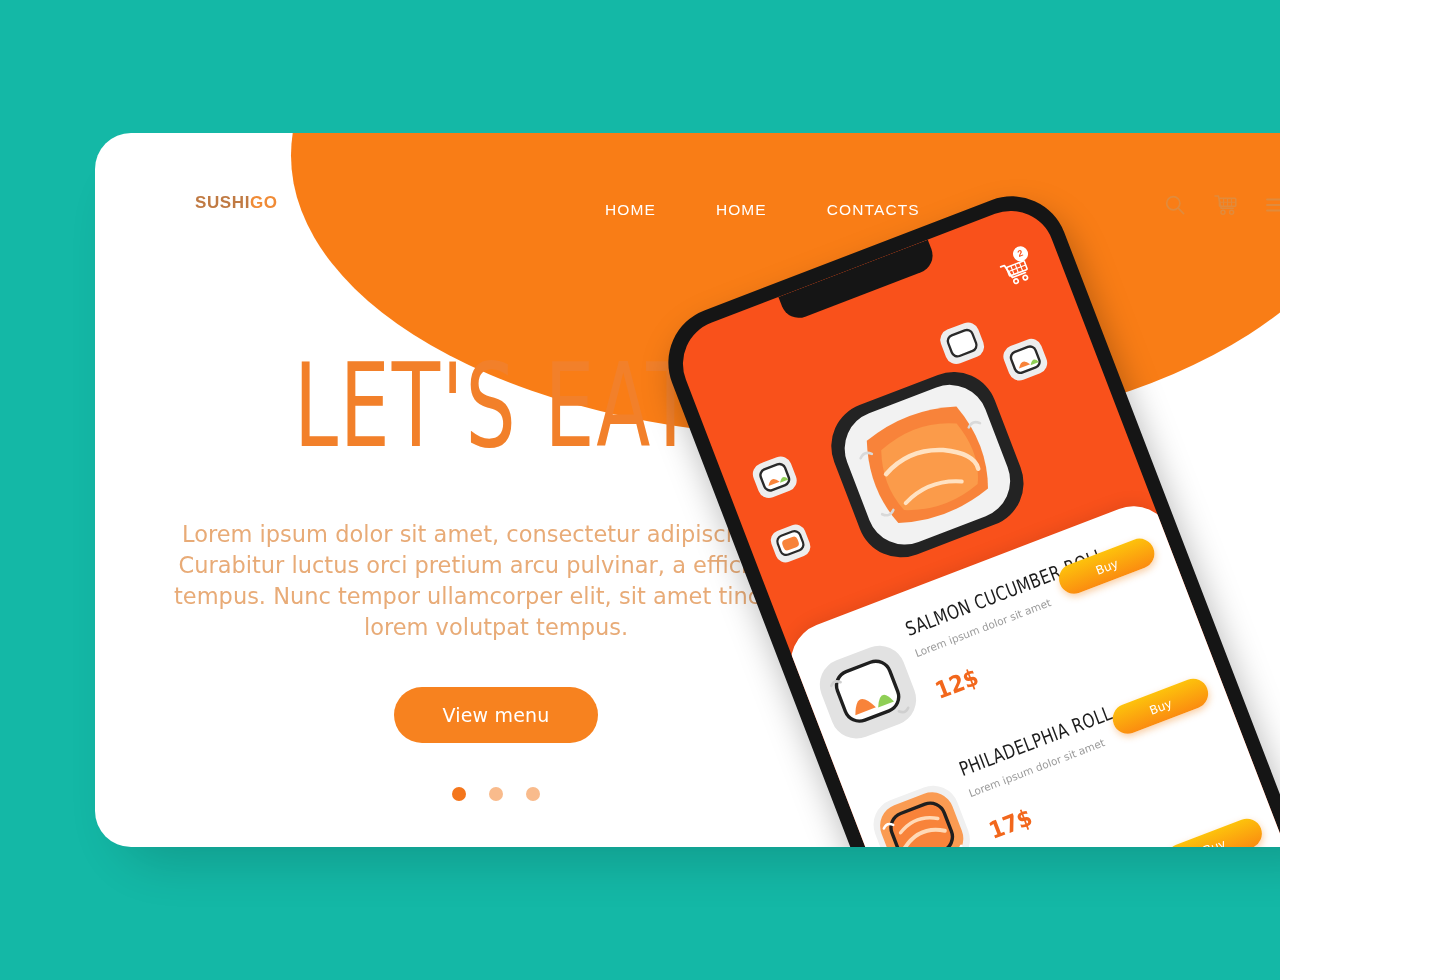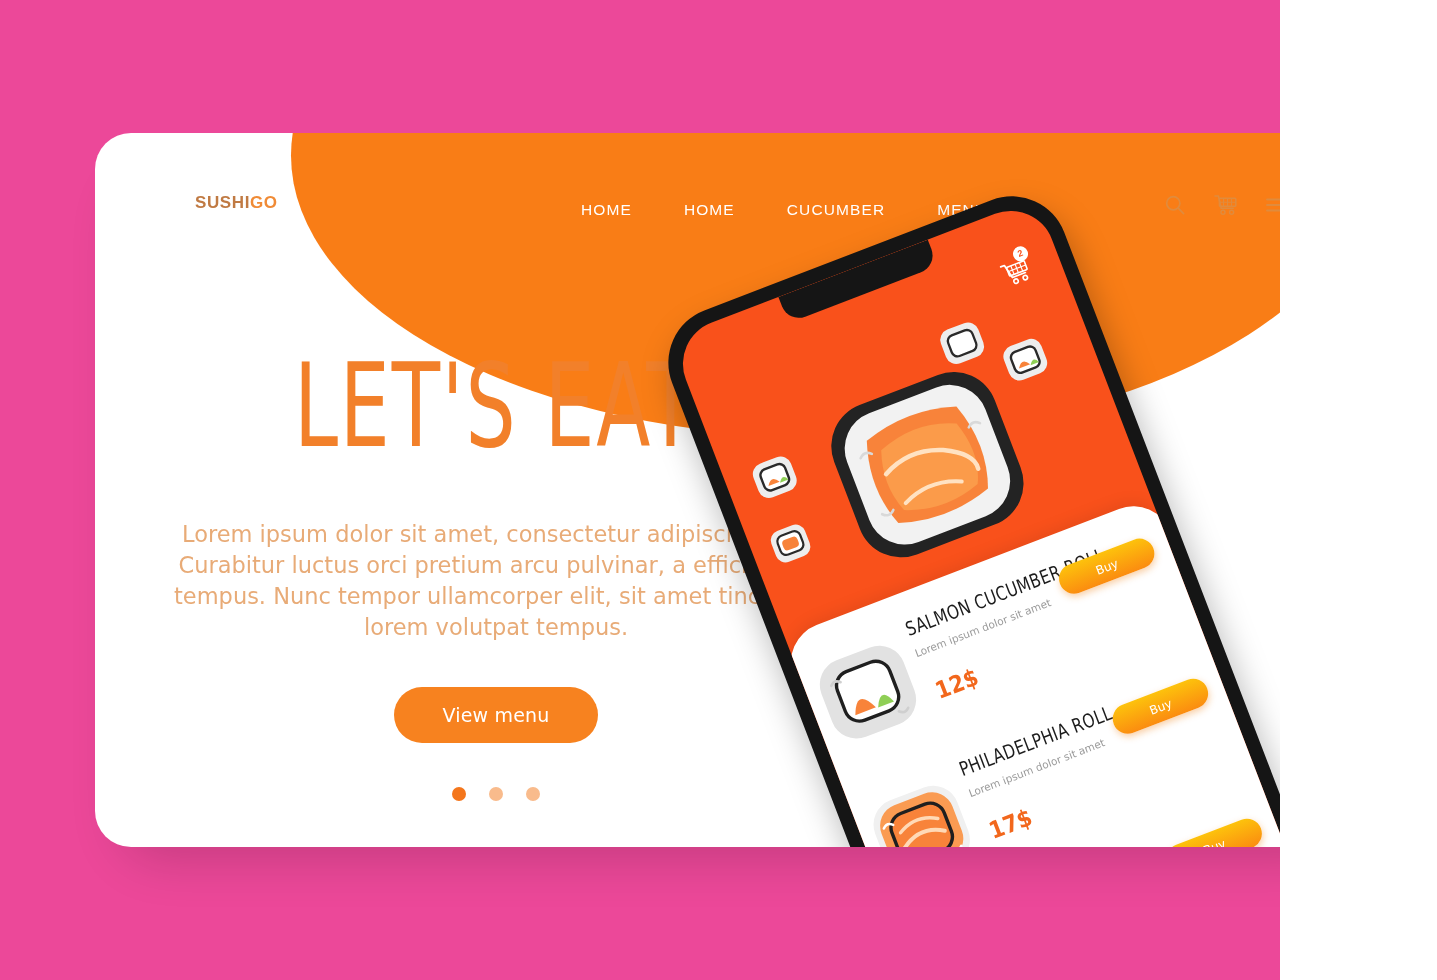--- a/index.html
+++ b/index.html
@@ -11,21 +11,21 @@
     width: 1437px;
     height: 980px;
     overflow: hidden;
     font-family: "Liberation Sans", sans-serif;
   }
 
   #stage {
     position: relative;
     width: 1280px;
     height: 980px;
-    background: #ec4899;
+    background: #14b8a6;
     overflow: hidden;
   }
 
   
   #card-shadow {
     position: absolute;
     left: 120px;
     top: 180px;
     width: 1220px;
     height: 680px;
@@ -71,24 +71,24 @@
     font-size: 17px;
     font-weight: bold;
     letter-spacing: 0.6px;
     white-space: nowrap;
   }
   #logo .logo-a { color: #c07a43; }
   #logo .logo-b { color: #f08b36; }
 
   #nav {
     position: absolute;
-    left: 460px;
+    left: 484px;
     top: 62px;
     display: flex;
-    gap: 0px;
+    gap: 8px;
   }
   #nav .nav-item {
     color: #ffffff;
     font-size: 15.5px;
     letter-spacing: 1.1px;
     padding: 6px 26px;
     cursor: pointer;
     white-space: nowrap;
   }
 
@@ -330,21 +330,21 @@
 
     <div id="header">
 
       <div id="logo">
         <span class="logo-a">SUSHI</span><span class="logo-b">GO</span>
       </div>
 
       <nav id="nav">
         <div class="nav-item">HOME</div>
         <div class="nav-item">HOME</div>
-        <div class="nav-item">CUCUMBER</div>
+        <div class="nav-item">CONTACTS</div>
         <div class="nav-item">MENU</div>
       </nav>
 
       <div id="header-icons">
         <span class="hicon">
           <svg width="24" height="24" viewBox="0 0 24 24" fill="none">
             <circle cx="10.3" cy="10.3" r="6.6" stroke="#e08b3d" stroke-width="1.7"></circle>
             <line x1="15.2" y1="15.2" x2="20.6" y2="20.6" stroke="#e08b3d" stroke-width="1.7" stroke-linecap="round"></line>
           </svg>
         </span>

